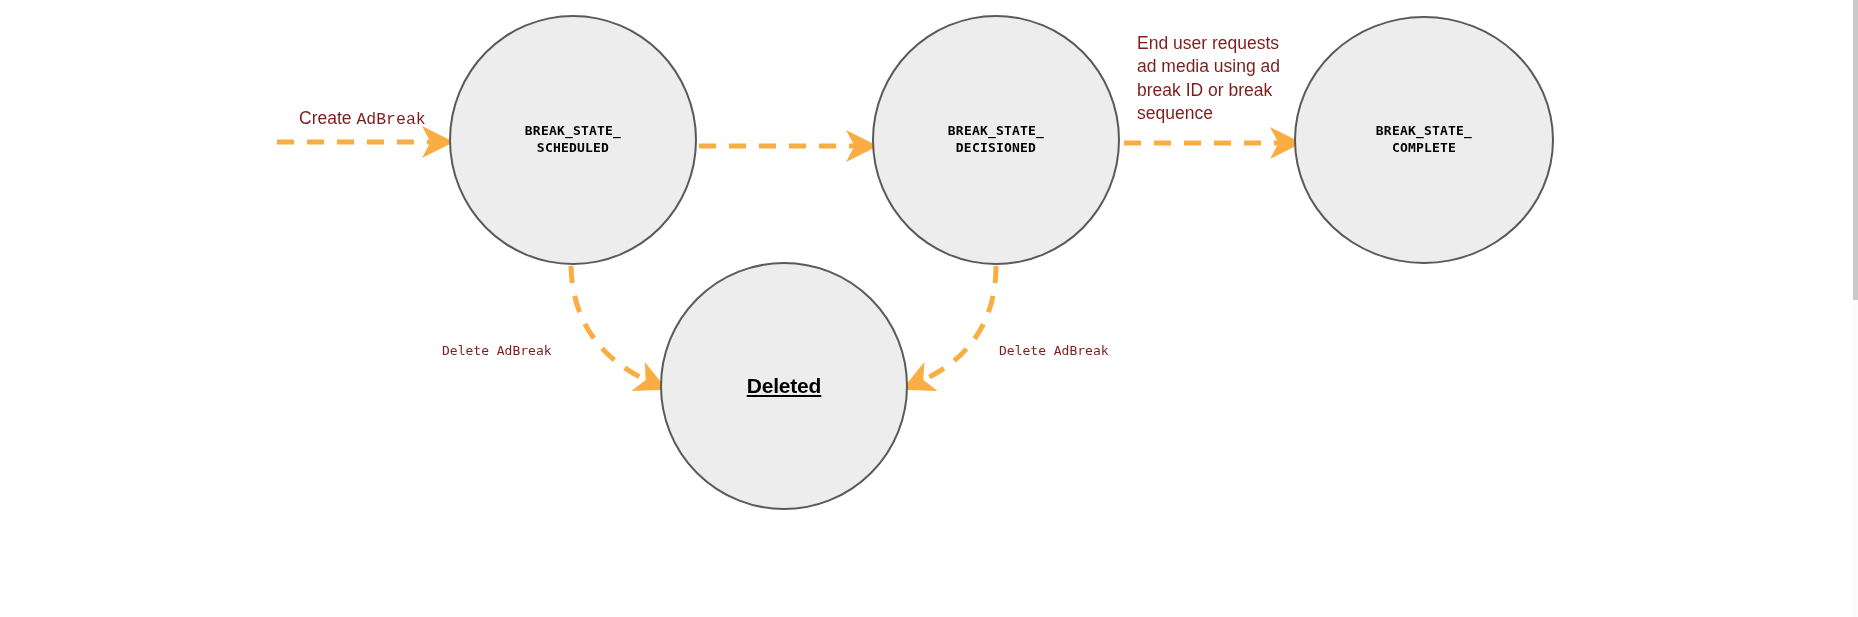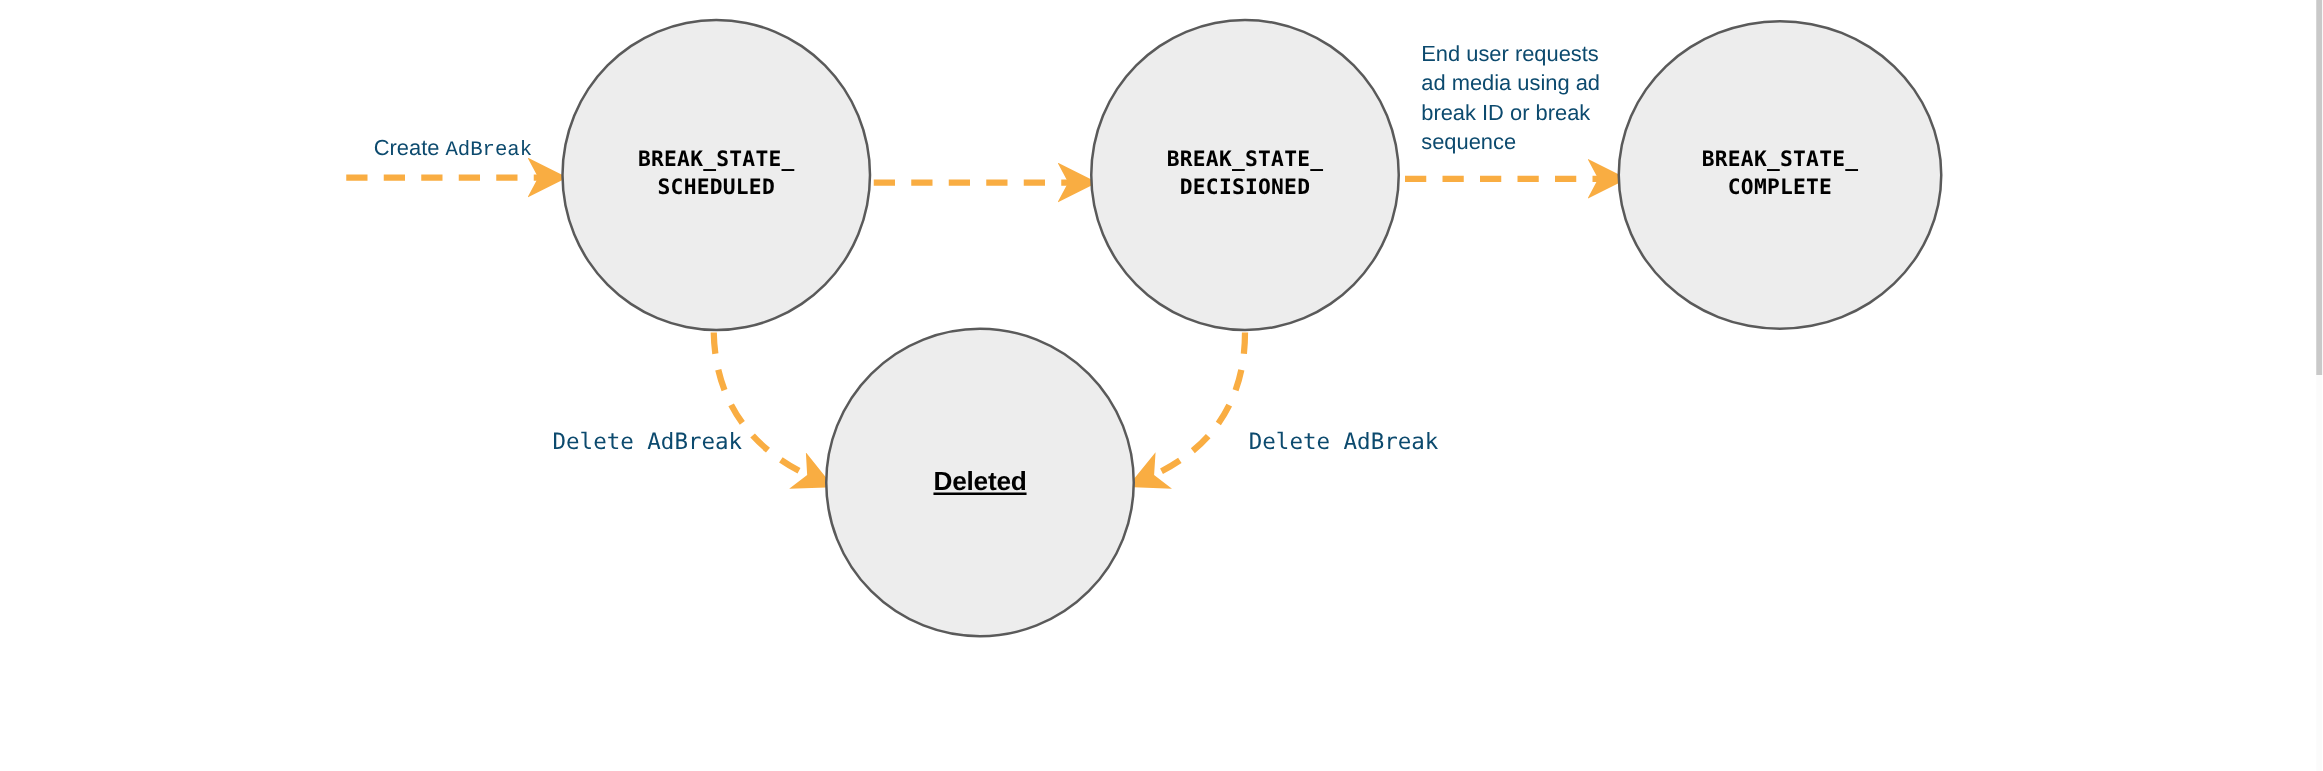--- a/index.html
+++ b/index.html
@@ -43,37 +43,37 @@
   }
   .node-label.sans {
     font-family: "Liberation Sans", sans-serif;
     font-weight: bold;
     font-size: 21px;
     letter-spacing: -0.2px;
   }
   .node-label.mono {
     font-family: "DejaVu Sans Mono", "Liberation Mono", monospace;
     font-weight: bold;
-    font-size: 17px;
+    font-size: 13px;
     letter-spacing: 0.2px;
   }
   .edge-label {
     position: absolute;
-    color: #0c4a6e;
+    color: #7f1d1d;
     white-space: pre-line;
     line-height: 1.33;
   }
   .edge-label.sans {
     font-family: "Liberation Sans", sans-serif;
     font-size: 17.5px;
     font-weight: normal;
   }
   .edge-label.mono {
     font-family: "DejaVu Sans Mono", "Liberation Mono", monospace;
-    font-size: 18px;
+    font-size: 13px;
     font-weight: normal;
   }
   .edge-label .mono-part {
     font-family: Liberation Mono, monospace;
     font-size: 16.5px;
   }
   .edge-label .sans-part {
     font-family: "Liberation Sans", sans-serif;
     font-size: 17.5px;
   }

